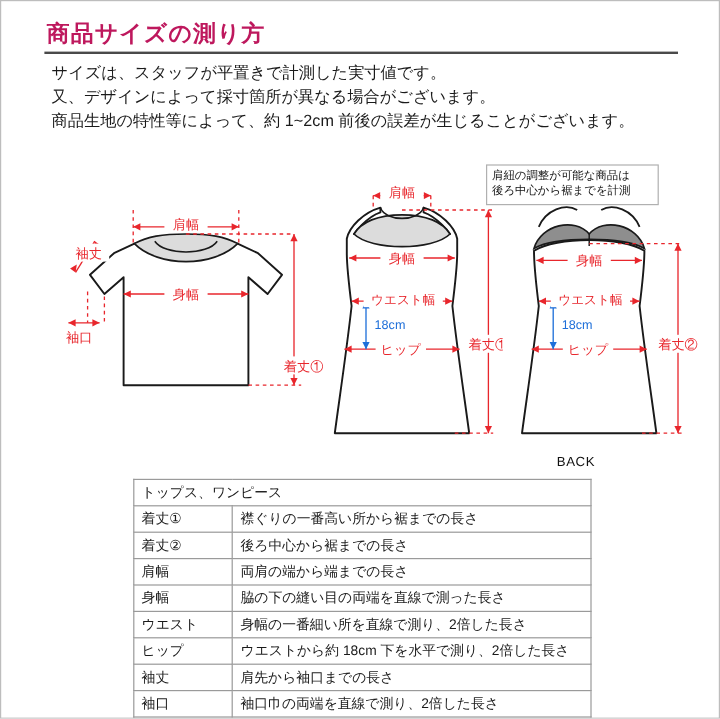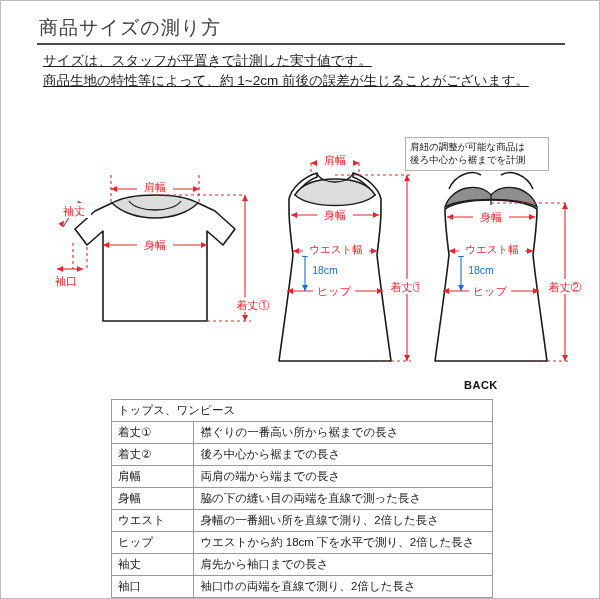--- a/index.html
+++ b/index.html
@@ -13,49 +13,49 @@
   .page{
     position:relative;
     width:600px;height:599px;
     box-sizing:border-box;
     border:1px solid #bdbdbd;
     background:#fff;
   }
   
   .title{
     position:absolute;left:38px;top:14px;
-    font-size:19px;font-weight:normal;letter-spacing:1px;
-    color:#404040;
+    font-size:19px;font-weight:bold;letter-spacing:1px;
+    color:#be185d;
   }
   .title-rule{
     position:absolute;left:36px;top:42px;width:528px;height:2px;
     background:#4a4a4a;
   }
   
   .intro{
     position:absolute;left:42px;top:50px;width:520px;
     font-size:13.5px;line-height:20px;color:#1a1a1a;
   }
-  .intro div{white-space:nowrap;text-decoration:underline;}
+  .intro div{white-space:nowrap;}
 
   
   .figures{position:absolute;left:0;top:150px;width:600px;height:245px;}
 
   .fig{position:absolute;}
   .fig svg{display:block;}
 
   .note-box{
     position:absolute;left:404px;top:-14px;width:144px;
     border:1px solid #b0b0b0;background:#fff;
     font-size:9.5px;line-height:13px;color:#111;
     padding:3px 4px;box-sizing:border-box;font-family:Liberation Serif, serif;
   }
   .back-label{
     position:absolute;left:463px;top:228px;
-    font-size:11px;font-weight:bold;color:#111;letter-spacing:.5px;
+    font-size:11px;font-weight:normal;color:#111;letter-spacing:.5px;
   }
 
   
   .table-wrap{
     position:absolute;left:110px;top:398px;width:460px;
   }
   table{border-collapse:collapse;width:382px;font-size:11.5px;}
   th,td{
     border:1px solid #9a9a9a;
     padding:3px 6px;
@@ -71,20 +71,21 @@
 </head>
 <body>
 
 <div class="page">
 
   <div class="title">商品サイズの測り方</div>
   <div class="title-rule"></div>
 
   <div class="intro">
     <div>サイズは、スタッフが平置きで計測した実寸値です。</div>
+    <div>又、デザインによって採寸箇所が異なる場合がございます。</div>
     <div>商品生地の特性等によって、約 1~2cm 前後の誤差が生じることがございます。</div>
   </div>
 
   <div class="figures">
 
     <div class="fig" style="left:36px;top:0;">
       <svg width="240" height="230" viewBox="0 0 240 230" xmlns="http://www.w3.org/2000/svg">
 
         <g>
           <path d="M75 52 L58 60 L38 78 L50 94 L66 80 L66 170 L170 170 L170 80 L186 94 L198 78 L178 60 L161 52 Z" fill="#ffffff" stroke="#1a1a1a" stroke-width="1.6" stroke-linejoin="round"></path>

